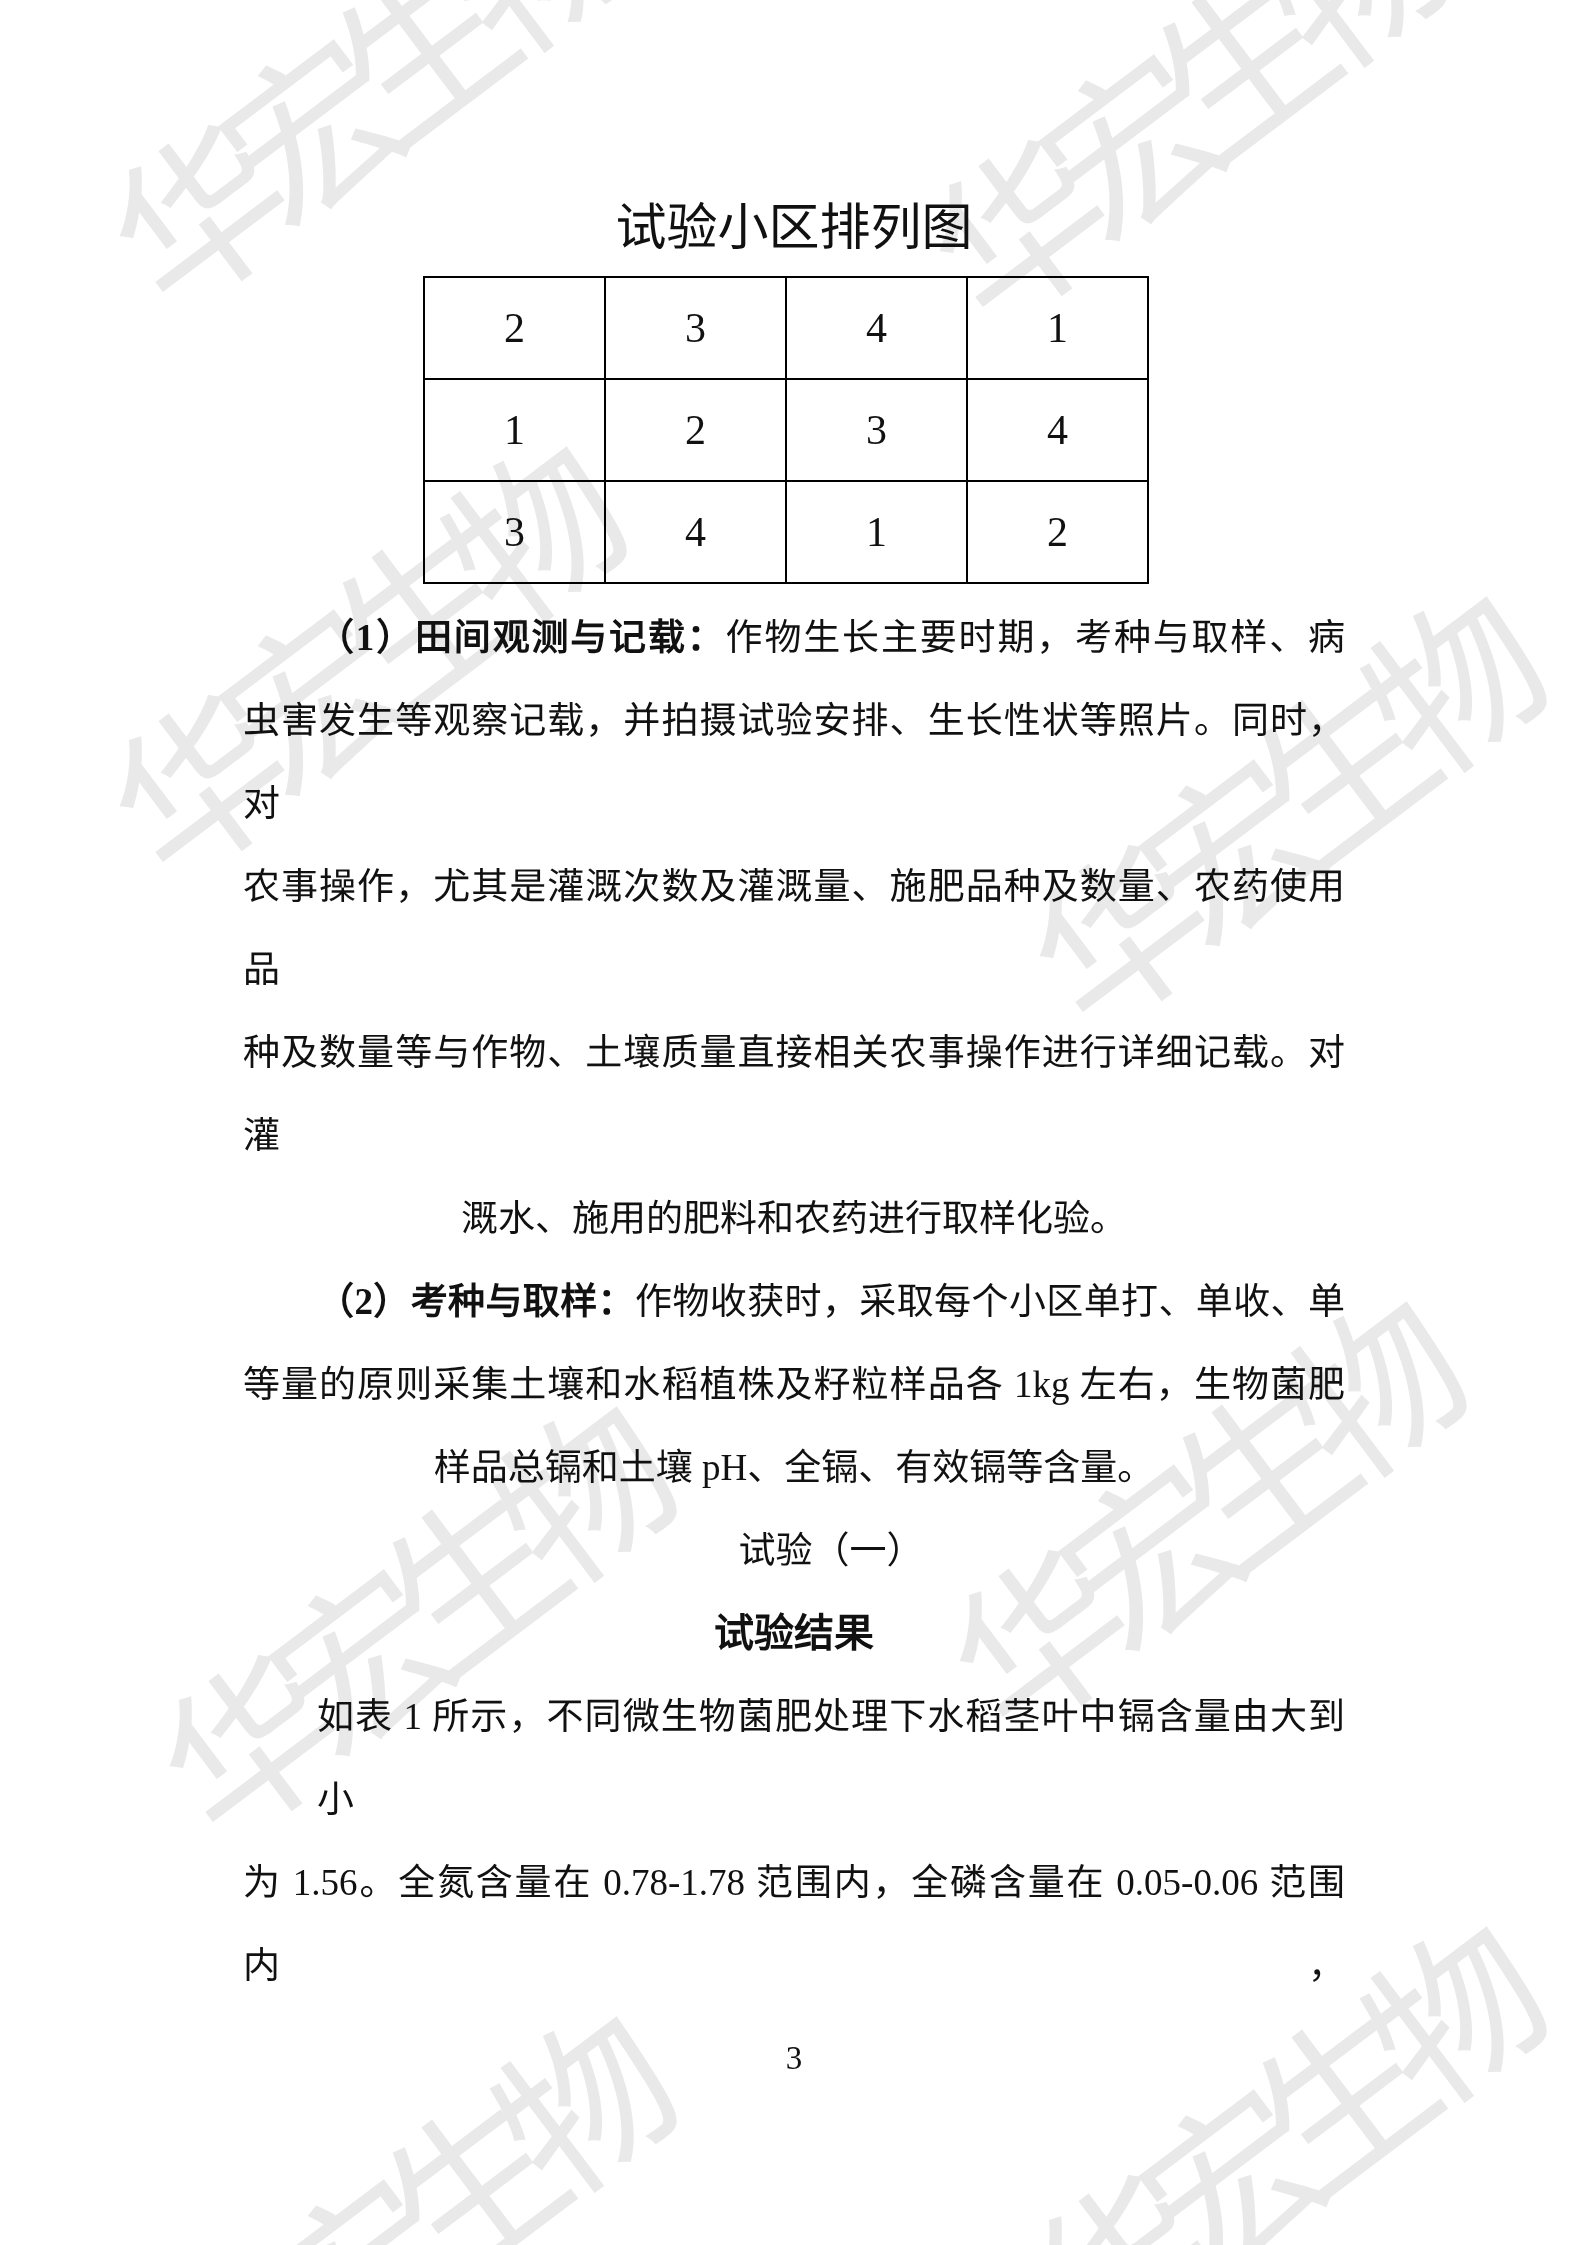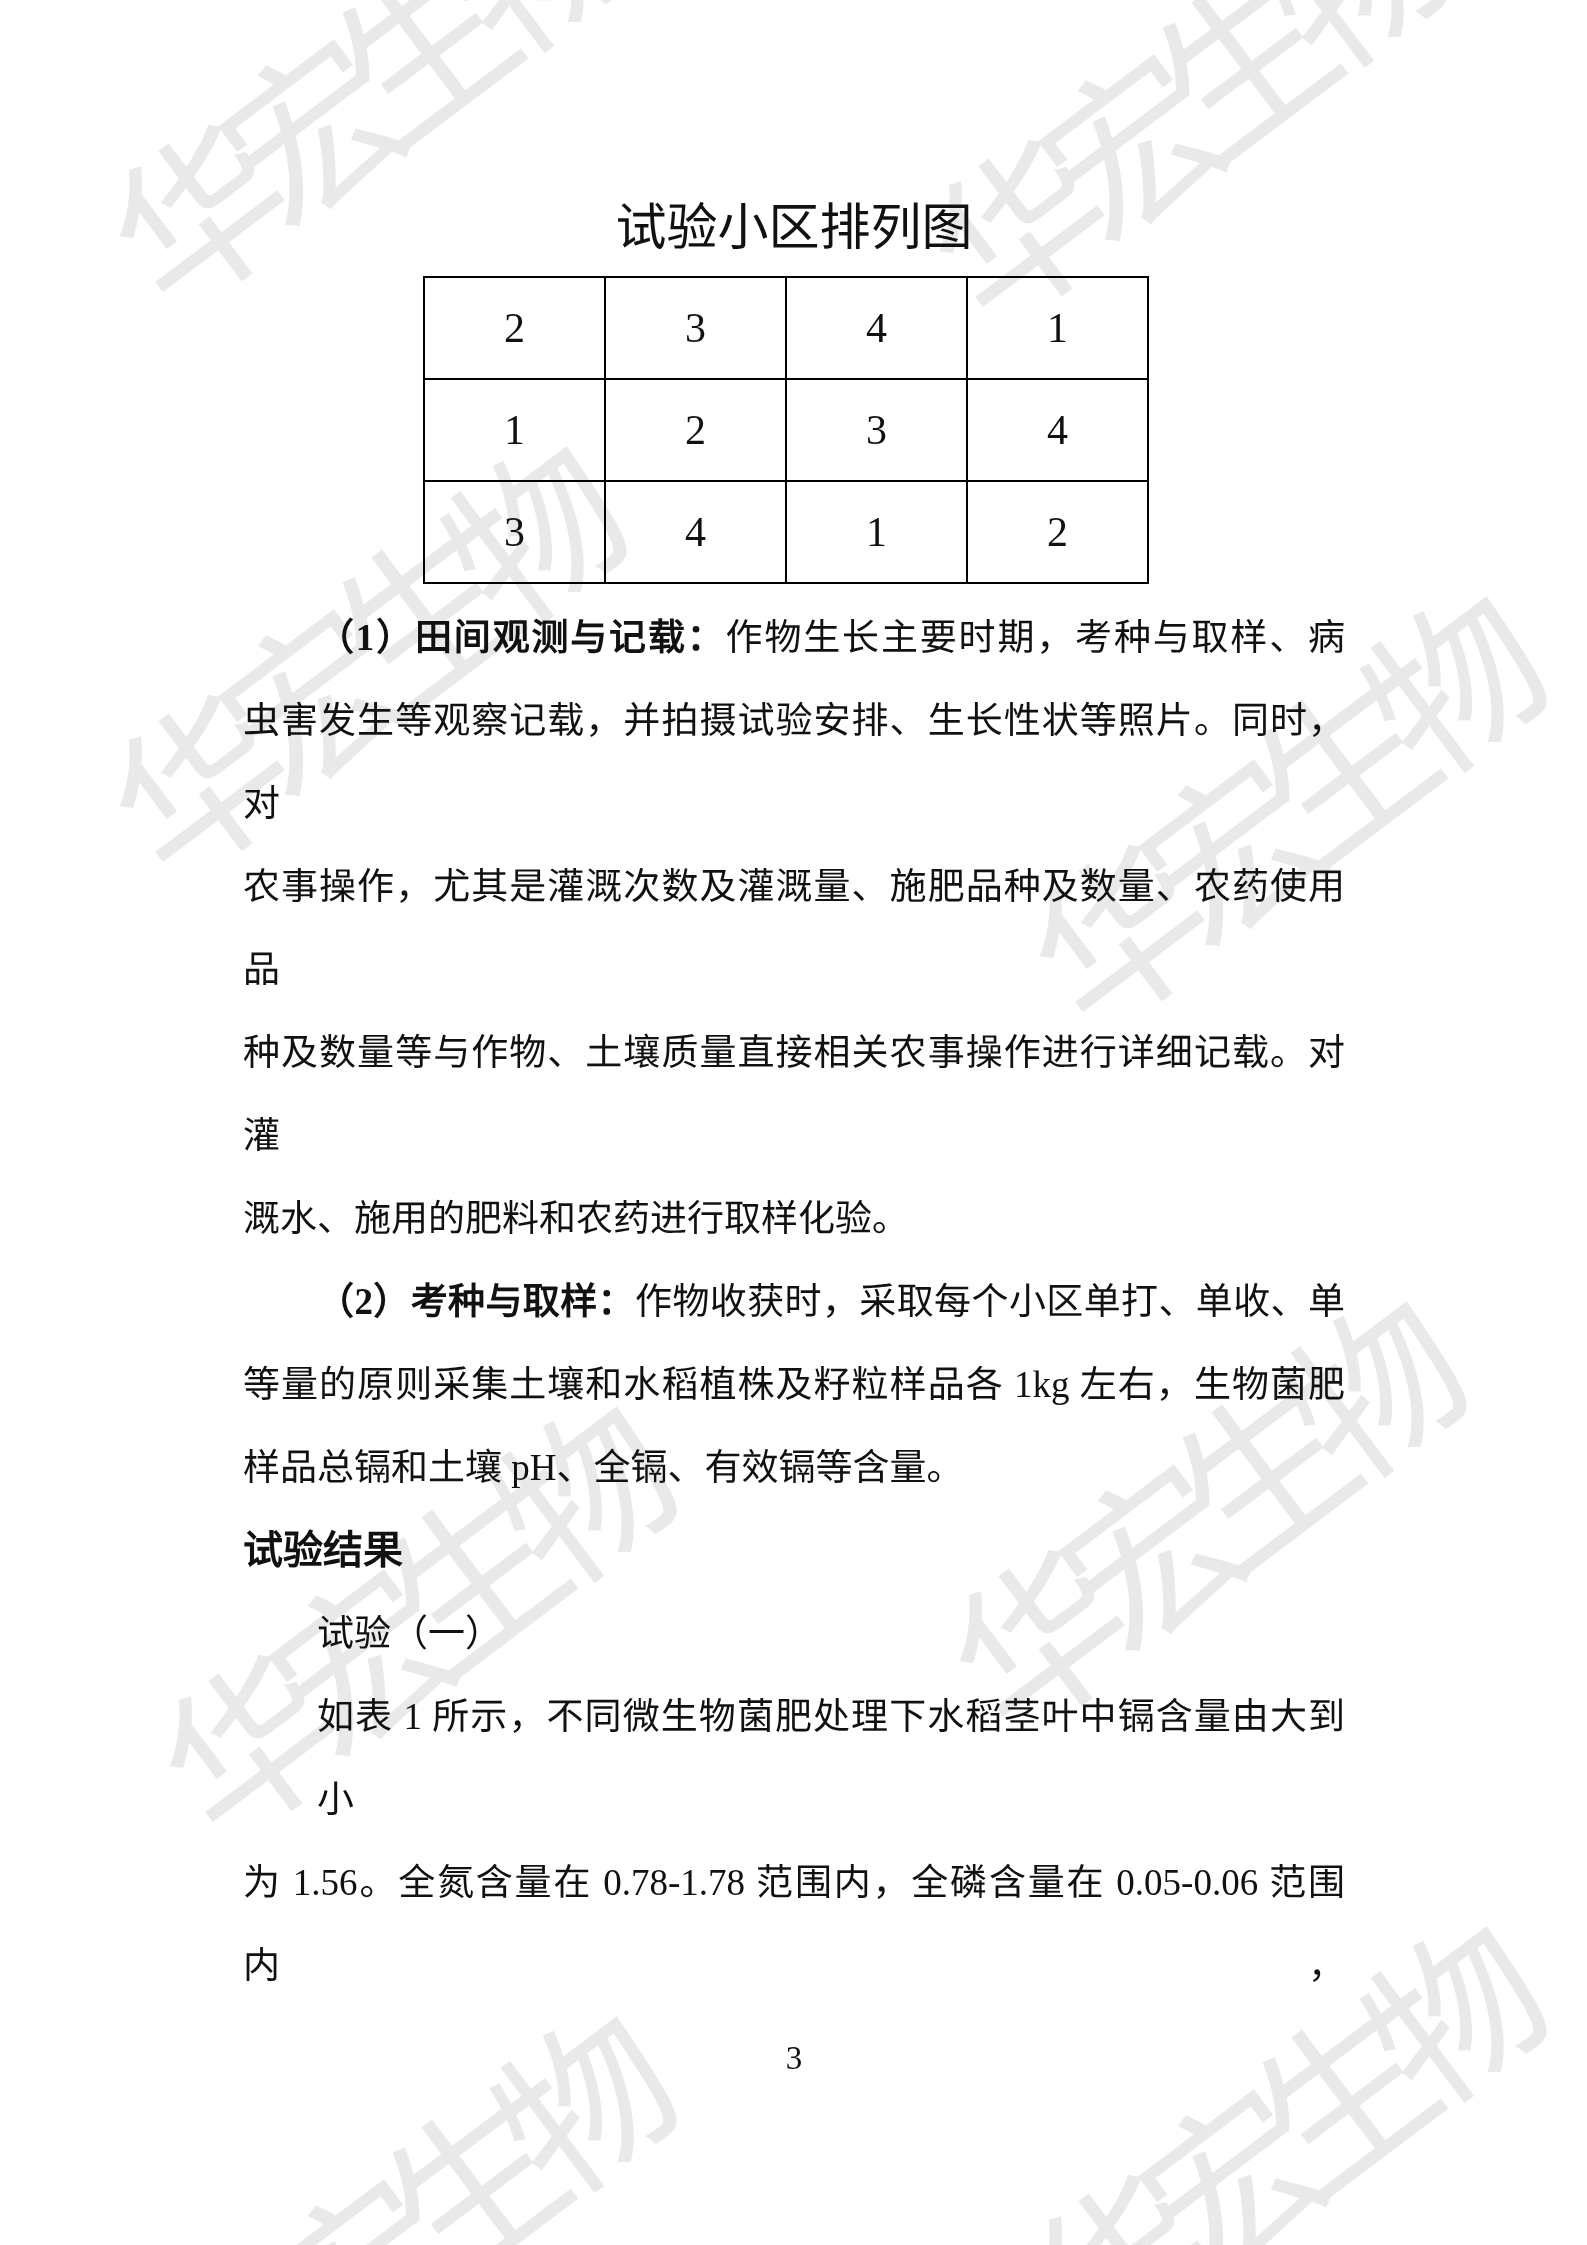--- a/index.html
+++ b/index.html
@@ -25,21 +25,21 @@
   }
   table.plot td{
     width:179px;height:100px;border:2px solid #000;
     text-align:center;vertical-align:middle;font-size:42px;padding:0;
   }
   .body-col{
     position:absolute;left:243px;top:596px;width:1102px;
     font-size:37px;line-height:83px;
   }
   .jl{text-align:justify;text-align-last:justify;}
-  .ll{text-align:left;}
+  .ll{text-align:center;}
   .indent{padding-left:74px;}
   .blabel{font-weight:bold;}
   .h-results{
     font-weight:bold;font-size:40px;line-height:83px;
     font-family:"Liberation Sans","DejaVu Sans",sans-serif;
   }
   .pageno{
     position:absolute;top:2038px;left:243px;width:1102px;
     text-align:center;font-size:33px;line-height:40px;
   }
@@ -92,22 +92,22 @@
       <div class="jl indent"><b class="blabel">（1）田间观测与记载：</b><span>作物生长主要时期，考种与取样、病</span></div>
       <div class="jl">虫害发生等观察记载，并拍摄试验安排、生长性状等照片。同时，对</div>
       <div class="jl">农事操作，尤其是灌溉次数及灌溉量、施肥品种及数量、农药使用品</div>
       <div class="jl">种及数量等与作物、土壤质量直接相关农事操作进行详细记载。对灌</div>
       <div class="ll">溉水、施用的肥料和农药进行取样化验。</div>
 
       <div class="jl indent"><b class="blabel">（2）考种与取样：</b><span>作物收获时，采取每个小区单打、单收、单</span></div>
       <div class="jl">等量的原则采集土壤和水稻植株及籽粒样品各 1kg 左右，生物菌肥</div>
       <div class="ll">样品总镉和土壤 pH、全镉、有效镉等含量。</div>
 
+      <div class="ll indent">试验（一）</div>
       <div class="ll h-results">试验结果</div>
-      <div class="ll indent">试验（一）</div>
 
       <div class="jl indent">如表 1 所示，不同微生物菌肥处理下水稻茎叶中镉含量由大到小</div>
       <div class="jl">为 1.56。全氮含量在 0.78-1.78 范围内，全磷含量在 0.05-0.06 范围内，</div>
 
     </div>
 
     <div class="pageno">3</div>
 
   </div>
 </div>

